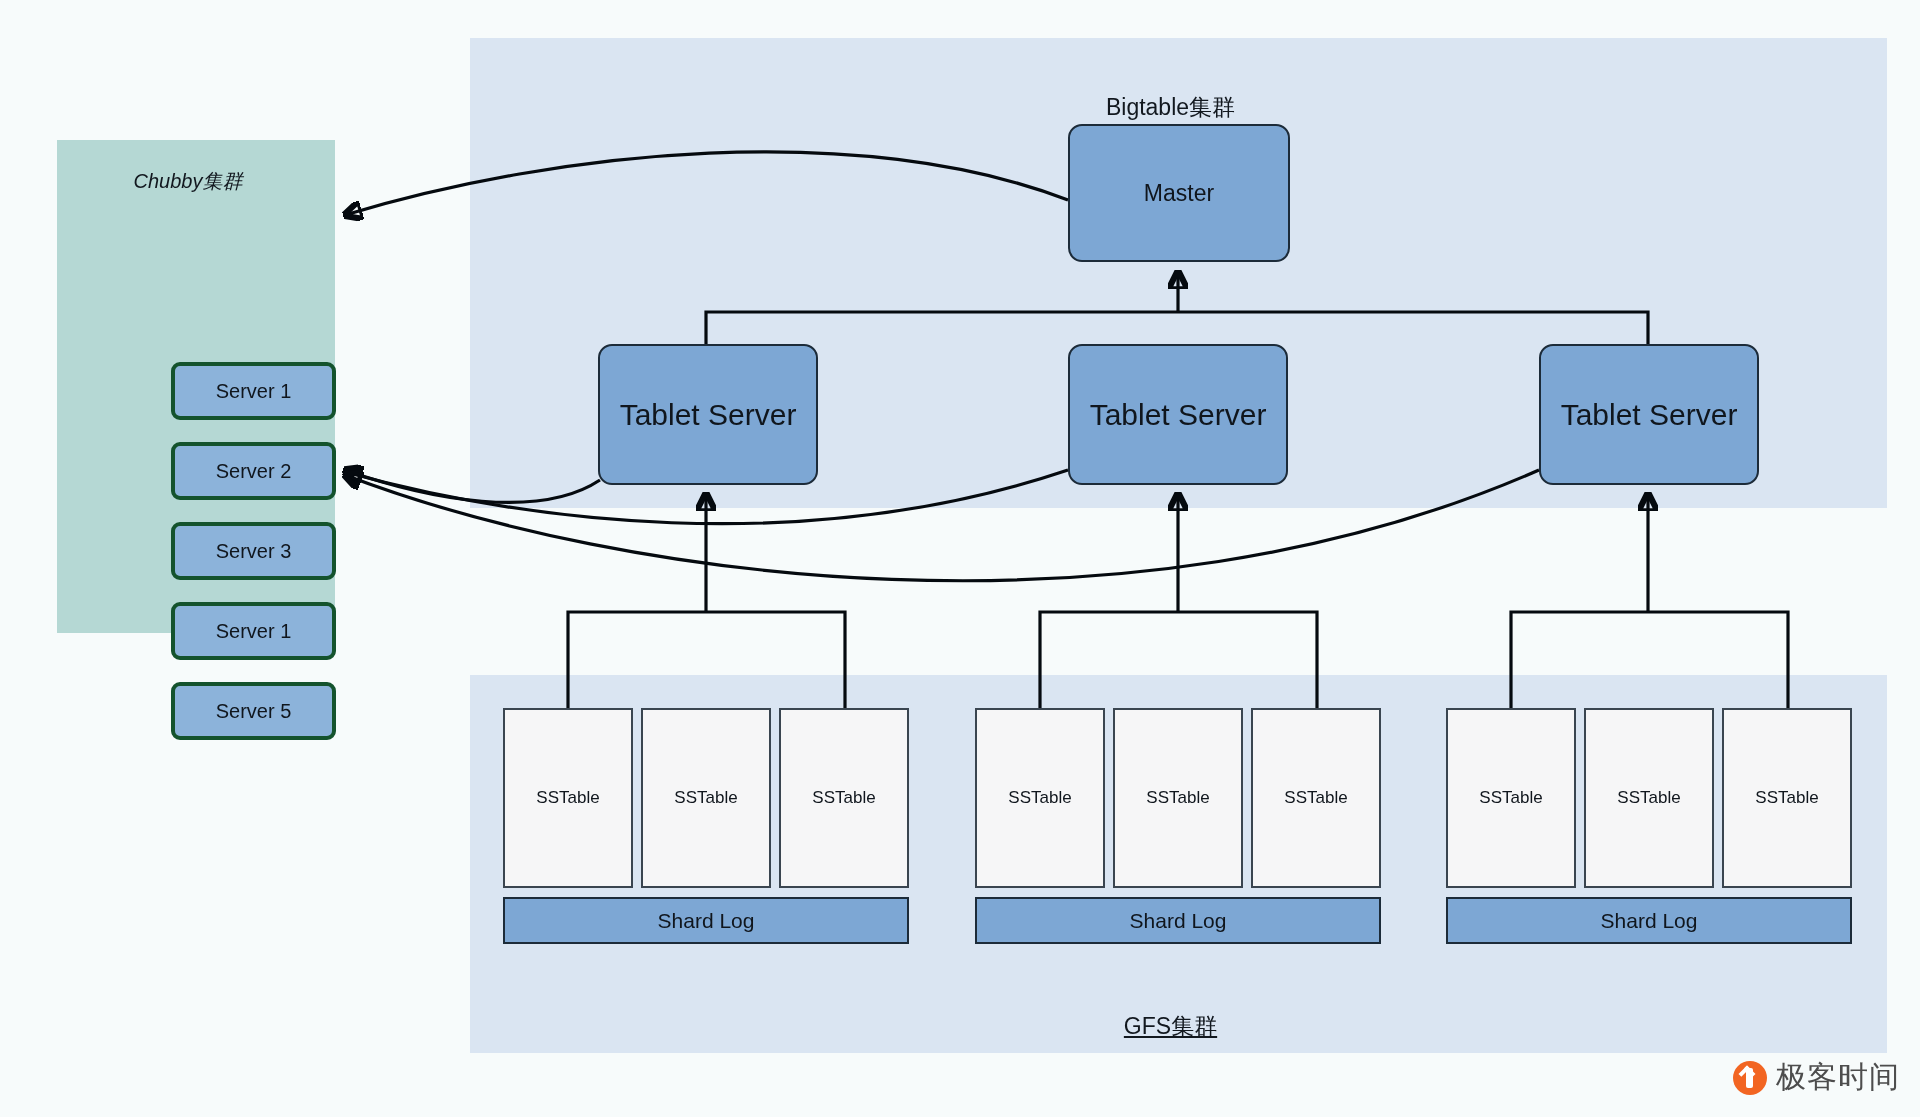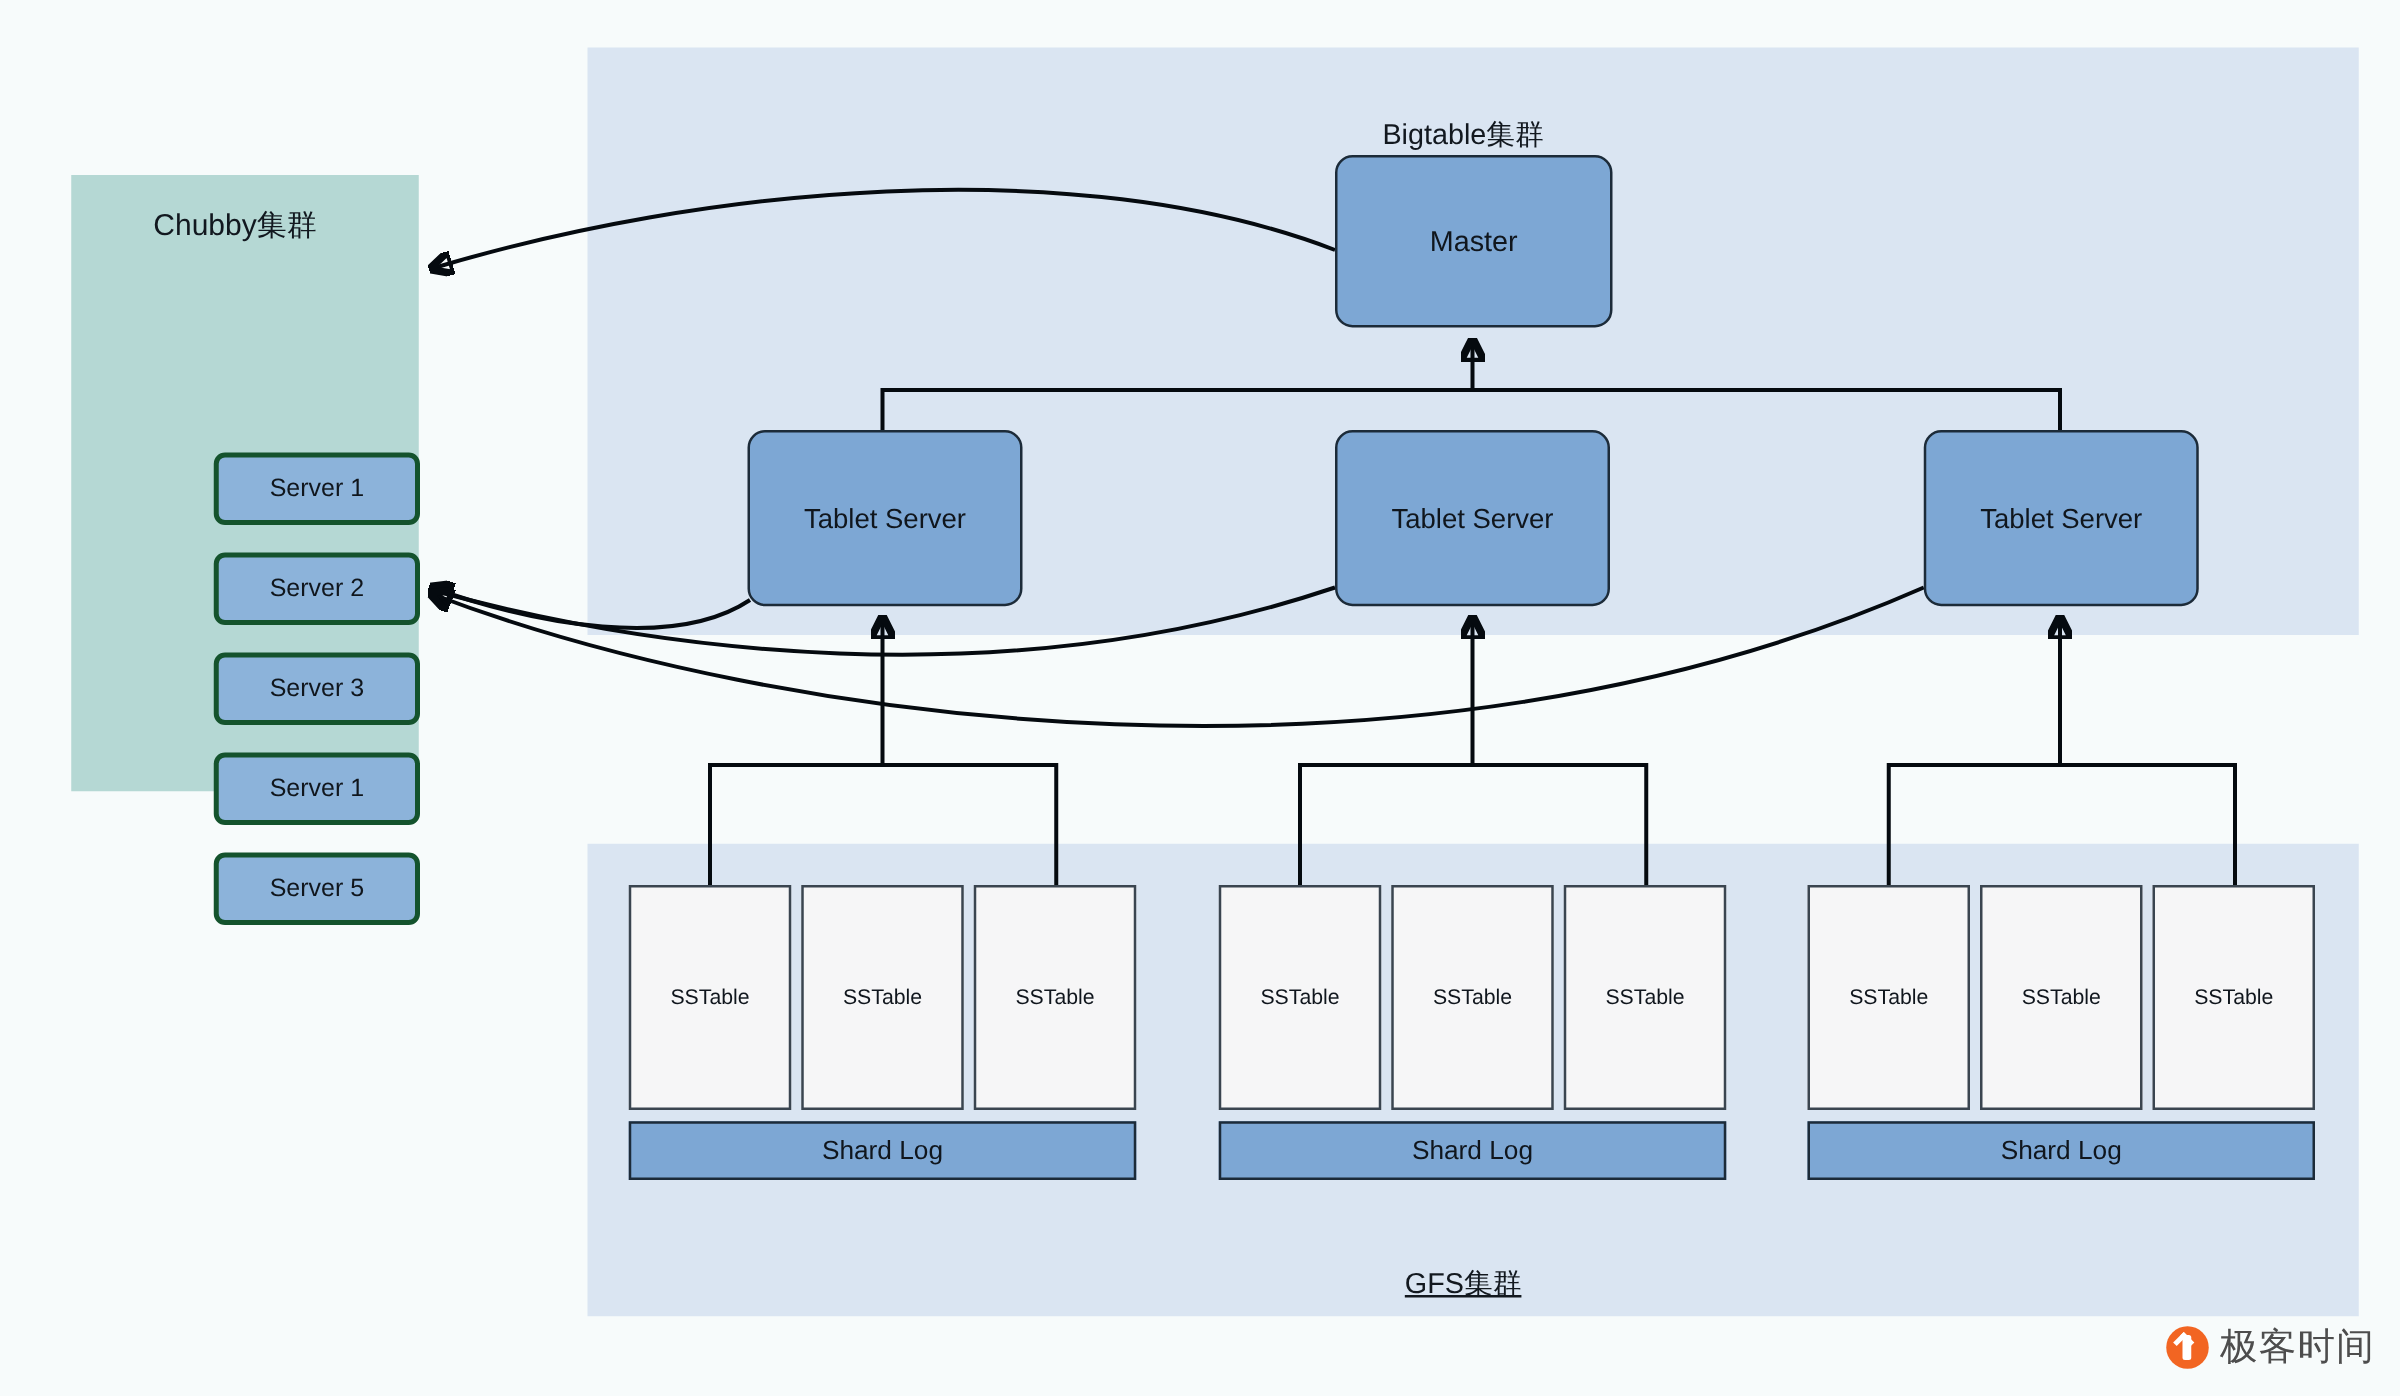--- a/index.html
+++ b/index.html
@@ -41,21 +41,21 @@
     position: absolute;
     left: 0; right: 16px;
     text-align: center;
     color: #12181f;
     font-size: 23px;
     line-height: 28px;
     white-space: nowrap;
   }
   .panel-bigtable .panel-title { top: 55px; }
   .panel-gfs .panel-title      { top: 337px; text-decoration: underline; }
-  .panel-chubby .panel-title   { top: 27px; font-size: 24px; }
+  .panel-chubby .panel-title   { top: 27px; font-size: 20px; font-style: italic; }
 
   
   .node {
     position: absolute;
     box-sizing: border-box;
     display: flex;
     align-items: center;
     justify-content: center;
     color: #10161d;
     background: #7da7d4;
@@ -66,21 +66,21 @@
   .node.master {
     left: 1068px; top: 124px;
     width: 222px;  height: 138px;
     border-radius: 14px;
     font-size: 23px;
   }
   .node.tablet {
     top: 344px;
     width: 220px; height: 141px;
     border-radius: 14px;
-    font-size: 22px;
+    font-size: 30px;
   }
   .node.tablet.t0 { left: 598px;  }
   .node.tablet.t1 { left: 1068px; }
   .node.tablet.t2 { left: 1539px; }
 
   .node.chubby-server {
     left: 114px;
     width: 165px; height: 58px;
     border-radius: 9px;
     font-size: 20px;

